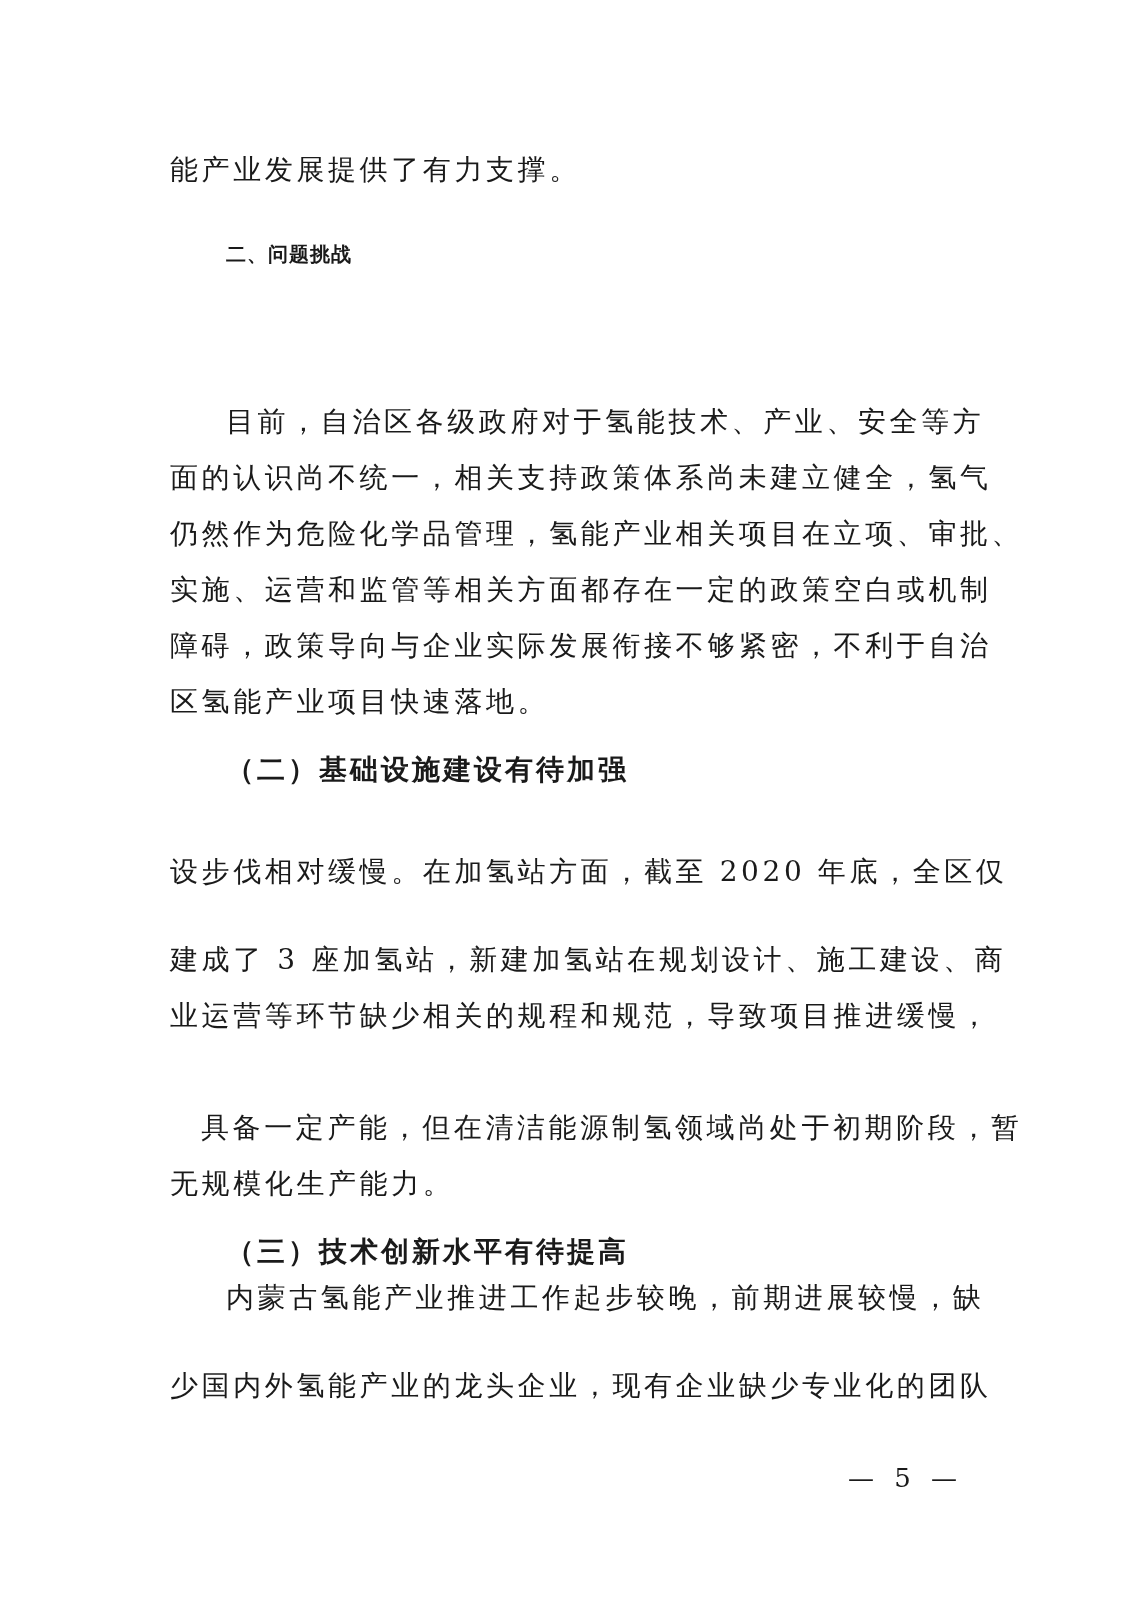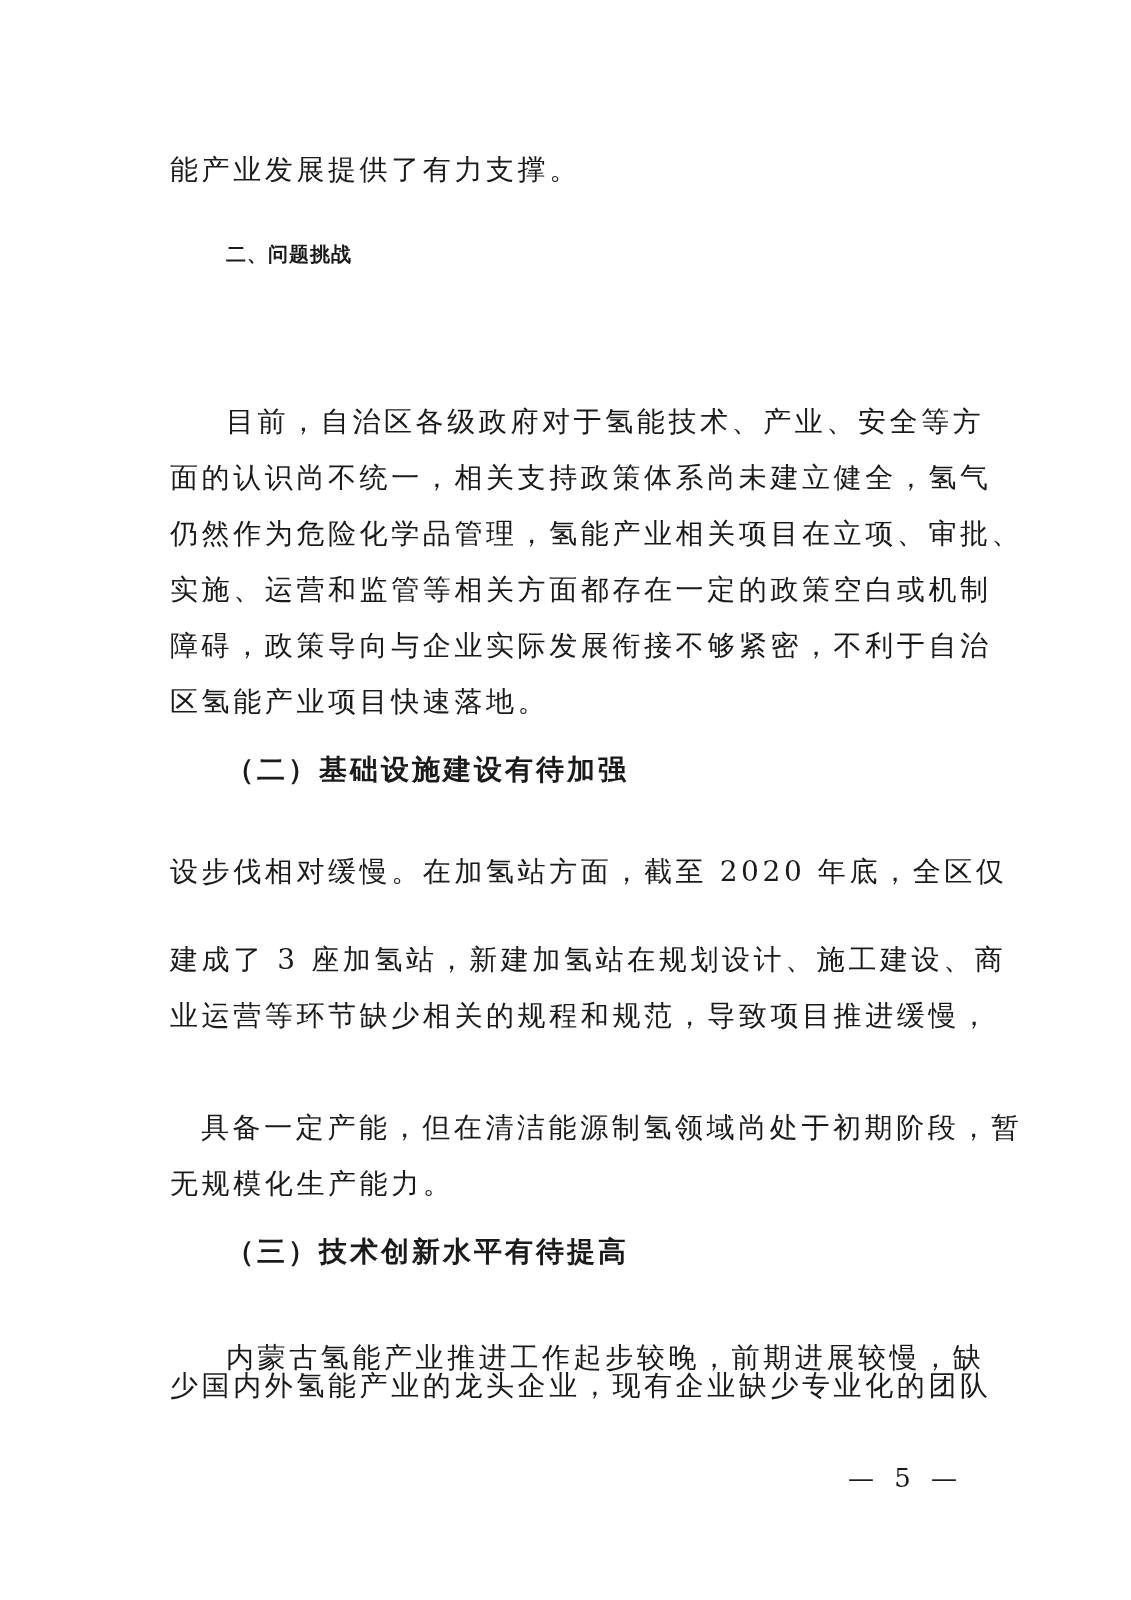--- a/index.html
+++ b/index.html
@@ -36,17 +36,17 @@
   <div class="h2" style="top:752px;">（二）基础设施建设有待加强</div>
 
   <div class="line" style="top:854px;">设步伐相对缓慢。在加氢站方面，截至 2020 年底，全区仅</div>
   <div class="line" style="top:942px;">建成了 3 座加氢站，新建加氢站在规划设计、施工建设、商</div>
   <div class="line" style="top:998px;">业运营等环节缺少相关的规程和规范，导致项目推进缓慢，</div>
   <div class="line" style="top:1110px;margin-left:31px;">具备一定产能，但在清洁能源制氢领域尚处于初期阶段，暂</div>
   <div class="line" style="top:1166px;">无规模化生产能力。</div>
 
   <div class="h2" style="top:1234px;">（三）技术创新水平有待提高</div>
 
-  <div class="line indent" style="top:1340px;">内蒙古氢能产业推进工作起步较晚，前期进展较慢，缺</div>
+  <div class="line indent" style="top:1280px;">内蒙古氢能产业推进工作起步较晚，前期进展较慢，缺</div>
   <div class="line" style="top:1368px;">少国内外氢能产业的龙头企业，现有企业缺少专业化的团队</div>
 
   <div class="pagenum">— 5 —</div>
 </div>
 
 </body></html>

